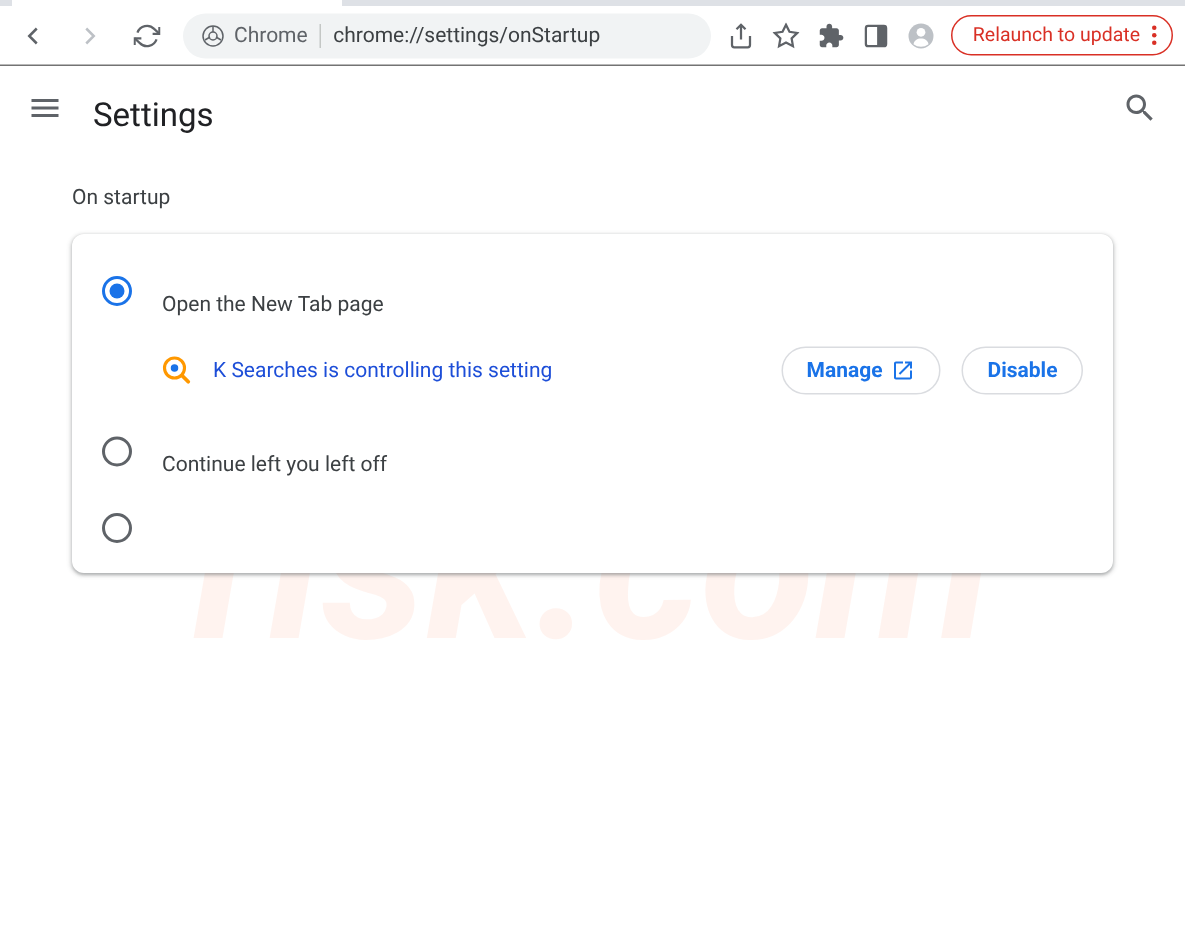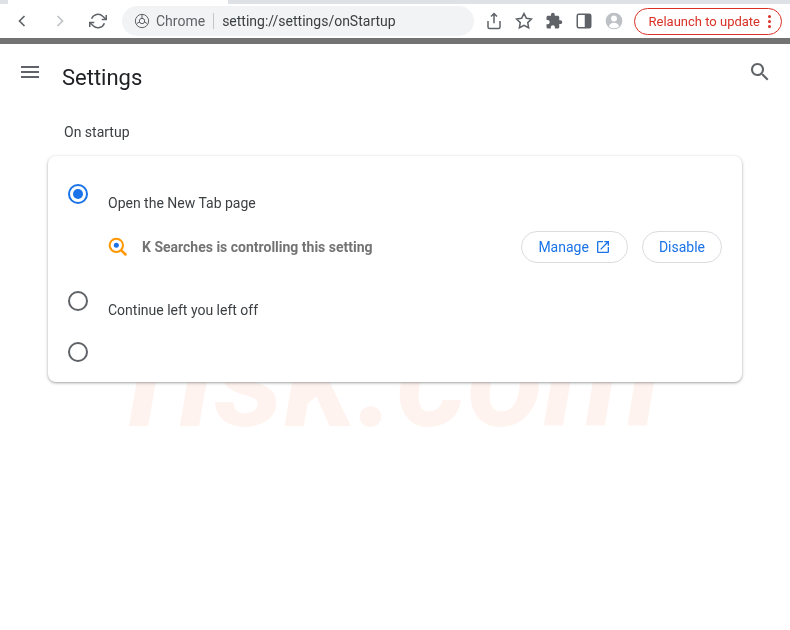--- a/index.html
+++ b/index.html
@@ -6,51 +6,51 @@
     body { width: 790px; height: 630px; background: #fff; position: relative; overflow: hidden; }
     
     
     .watermark { position: absolute; top: 50%; left: 50%; transform: translate(-50%, -50%); font-size: 140px; font-weight: bold; font-style: italic; color: rgba(255, 100, 50, 0.08); pointer-events: none; z-index: 0; line-height: 0.9; text-align: center; white-space: nowrap; }
     
     
     .tab-bar { display: flex; align-items: center; height: 36px; background: #dee1e6; padding-left: 8px; position: relative; margin-top: -32px; padding-top: 4px; }
     .tab { display: flex; align-items: center; background: #fff; border-radius: 8px 8px 0 0; padding: 0 10px; height: 32px; min-width: 220px; gap: 8px; }
     
     
-    .address-bar { display: flex; align-items: center; height: 40px; padding: 0 8px; gap: 10px; background: #fff; border-bottom: 6px solid #737373; }
+    .address-bar { display: flex; align-items: center; height: 40px; padding: 0 8px; gap: 10px; background: #fff; border-bottom: 1px solid #737373; }
     .nav-btn { width: 28px; height: 28px; display: flex; align-items: center; justify-content: center; color: #5f6368; cursor: pointer; border-radius: 50%; }
     .nav-btn.disabled { color: #bdc1c6; }
     .omnibox { flex: 1; display: flex; align-items: center; height: 30px; background: #f1f3f4; border-radius: 15px; padding: 0 12px; font-size: 14px; gap: 8px; }
     .omnibox-prefix { color: #5f6368; display: flex; align-items: center; gap: 6px; }
     .omnibox-divider { width: 1px; height: 16px; background: #c4c7c5; }
     .omnibox-url { color: #3c4043; }
     .addr-icon { width: 20px; height: 20px; display: flex; align-items: center; justify-content: center; color: #5f6368; cursor: pointer; }
     .relaunch-btn { display: flex; align-items: center; gap: 8px; border: 1px solid #d93025; color: #d93025; border-radius: 16px; padding: 5px 10px 5px 14px; font-size: 13px; cursor: pointer; }
     .relaunch-dots { display: flex; flex-direction: column; gap: 2px; }
     .relaunch-dots span { width: 3px; height: 3px; background: #d93025; border-radius: 50%; }
     
     
     .settings-header { display: flex; align-items: center; height: 56px; padding: 0 18px; gap: 20px; position: relative; z-index: 1; }
     .menu-icon { width: 24px; height: 24px; cursor: pointer; color: #5f6368; }
     .settings-title { font-size: 22px; color: #202124; flex: 1; margin-top: 10px; }
     .search-icon { width: 24px; height: 24px; color: #5f6368; cursor: pointer; }
     
     
     .content { padding: 24px 48px; position: relative; z-index: 1; }
-    .section-title { font-size: 14px; color: #3c4043; margin-bottom: 16px; margin-left: 16px; }
+    .section-title { font-size: 14px; color: #3c4043; margin-bottom: 16px; }
     .card { background: #fff; border-radius: 8px; box-shadow: 0 1px 2px rgba(60,64,67,0.3), 0 1px 3px 1px rgba(60,64,67,0.15); padding: 8px 0; }
     .radio-row { display: flex; align-items: center; padding: 12px 20px; gap: 20px; }
     .radio { width: 20px; height: 20px; border: 2px solid #5f6368; border-radius: 50%; position: relative; cursor: pointer; flex-shrink: 0; }
     .radio.selected { border-color: #1a73e8; }
     .radio.selected::after { content: ''; position: absolute; width: 10px; height: 10px; background: #1a73e8; border-radius: 50%; top: 3px; left: 3px; }
     .radio-label { font-size: 14px; color: #3c4043; margin-top: 19px; }
     .extension-row { display: flex; align-items: center; padding: 8px 20px 8px 60px; gap: 14px; }
     .ext-icon { width: 20px; height: 20px; flex-shrink: 0; }
-    .ext-text { font-size: 14px; color: #737373; flex: 1; font-weight: bold; }
-    .btn { border: 1px solid #dadce0; background: #fff; color: #1a73e8; font-size: 14px; padding: 7px 16px; border-radius: 16px; cursor: pointer; display: flex; align-items: center; gap: 6px; }
+    .ext-text { font-size: 14px; color: #1d4ed8; flex: 1; }
+    .btn { border: 1px solid #dadce0; background: #fff; color: #1a73e8; font-size: 14px; padding: 7px 16px; border-radius: 16px; cursor: pointer; display: flex; align-items: center; gap: 6px; font-weight: bold; }
     .btn svg { width: 16px; height: 16px; }
   </style>
 </head>
 <body>
 
 <div class="watermark">PC<br>risk.com</div>
 
 <div class="tab-bar">
   <div class="tab">
     
@@ -82,21 +82,21 @@
       <svg width="16" height="16" viewBox="0 0 24 24">
           <circle cx="12" cy="12" r="10" fill="none" stroke="#5f6368" stroke-width="1.5"></circle>
           <circle cx="12" cy="12" r="4" fill="none" stroke="#5f6368" stroke-width="1.5"></circle>
           <line x1="12" y1="2" x2="12" y2="8" stroke="#5f6368" stroke-width="1.5"></line>
           <line x1="20" y1="16" x2="15" y2="13" stroke="#5f6368" stroke-width="1.5"></line>
           <line x1="4" y1="16" x2="9" y2="13" stroke="#5f6368" stroke-width="1.5"></line>
         </svg>
       <span>Chrome</span>
     </span>
     <span class="omnibox-divider"></span>
-    <span class="omnibox-url">setting://settings/onStartup</span>
+    <span class="omnibox-url">chrome://settings/onStartup</span>
   </div>
   <div class="addr-icon">
     <svg width="18" height="18" viewBox="0 0 24 24" fill="none" stroke="#5f6368" stroke-width="2">
         <path d="M4 12v8a2 2 0 002 2h12a2 2 0 002-2v-8M16 6l-4-4-4 4M12 2v13"></path>
       </svg>
   </div>
   <div class="addr-icon">
     <svg width="18" height="18" viewBox="0 0 24 24" fill="none" stroke="#5f6368" stroke-width="2">
         <polygon points="12 2 15.09 8.26 22 9.27 17 14.14 18.18 21.02 12 17.77 5.82 21.02 7 14.14 2 9.27 8.91 8.26 12 2"></polygon>
       </svg>

